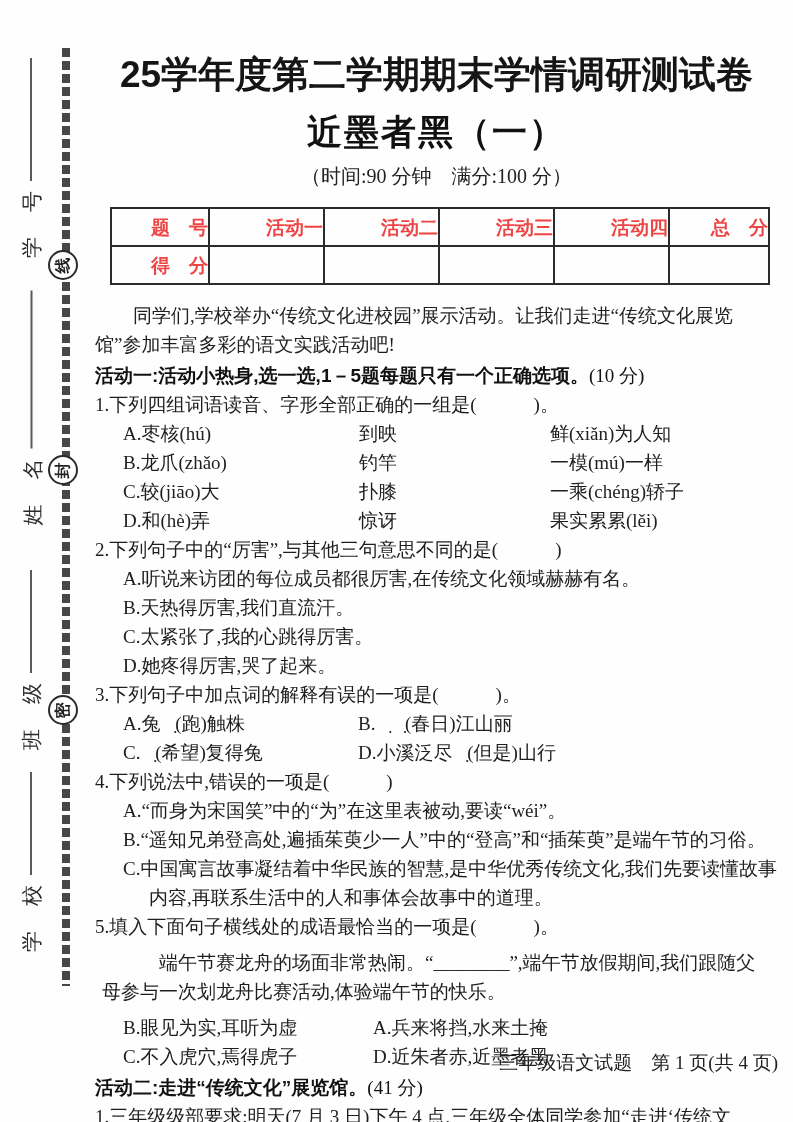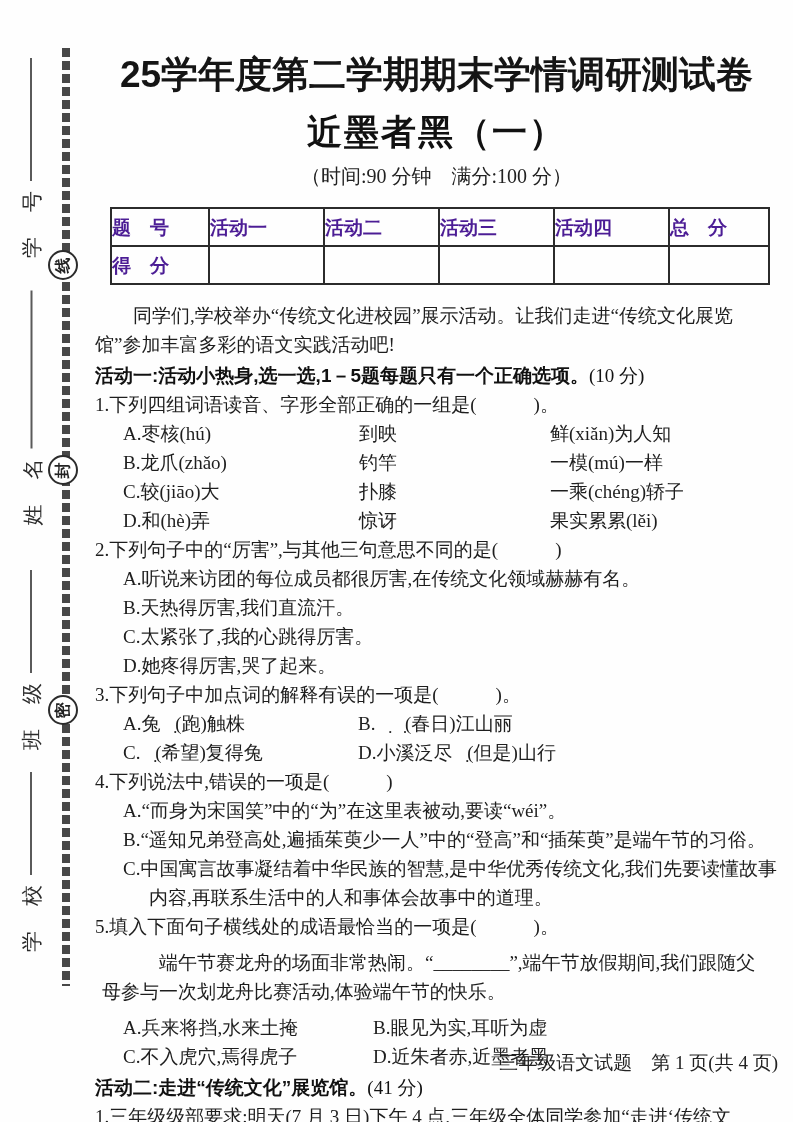--- a/index.html
+++ b/index.html
@@ -34,22 +34,22 @@
   }
   .title-subject{
     margin:12px 0 0 0; text-align:center; font-size:35px; line-height:46px; font-weight:700;
     color:#111; letter-spacing:2px;
   }
   .exam-info{ margin-top:6px; text-align:center; font-size:20px; color:#222; }
   table.score{
     border-collapse:collapse; margin:16px 0 0 15px; width:660px; table-layout:fixed;
   }
   table.score td{
-    border:2px solid #2b2b2b; height:36px; text-align:left; vertical-align:middle;
-    font-family:"Liberation Sans","DejaVu Sans",sans-serif; font-size:19px; font-weight:700; color:#4c1d95;
+    border:2px solid #2b2b2b; height:36px; text-align:right; vertical-align:middle;
+    font-family:"Liberation Sans","DejaVu Sans",sans-serif; font-size:19px; font-weight:700; color:#ef4444;
     padding:0;
   }
   table.score td.blank{ font-weight:400; }
   .intro{ margin:16px 0 0 0; text-indent:2em; }
   .act-head{ margin:2px 0 0 0; font-family:"Liberation Sans","DejaVu Sans",sans-serif; font-weight:700; color:#111; }
   .act-head .score{ font-family:"Liberation Serif","DejaVu Serif",serif; font-weight:400; }
   .stem{ margin:0; }
   .q1grid{ margin-left:28px; display:grid; grid-template-columns:190px 145px 1fr;gap:46px; }
   .opts{ margin-left:28px; }
   .opt{ padding-left:26px; text-indent:-26px; }
@@ -168,22 +168,22 @@
     <p class="stem">4.下列说法中,错误的一项是(　　　)</p>
     <div class="opts">
       <div class="opt">A.“而身为宋国笑”中的“为”在这里表被动,要读“wéi”。</div>
       <div class="opt">B.“遥知兄弟登高处,遍插茱萸少一人”中的“登高”和“插茱萸”是端午节的习俗。</div>
       <div class="opt">C.中国寓言故事凝结着中华民族的智慧,是中华优秀传统文化,我们先要读懂故事内容,再联系生活中的人和事体会故事中的道理。</div>
     </div>
 
     <p class="stem">5.填入下面句子横线处的成语最恰当的一项是(　　　)。</p>
     <p class="passage">端午节赛龙舟的场面非常热闹。“________”,端午节放假期间,我们跟随父母参与一次划龙舟比赛活动,体验端午节的快乐。</p>
     <div class="grid2 g5">
+      <span>B.眼见为实,耳听为虚</span>
       <span>A.兵来将挡,水来土掩</span>
-      <span>B.眼见为实,耳听为虚</span>
       <span>C.不入虎穴,焉得虎子</span>
       <span>D.近朱者赤,近墨者黑</span>
     </div>
 
     <p class="act-head"><span>活动二:走进“传统文化”展览馆。</span><span class="score">(41 分)</span></p>
     <p class="nowrap-line">1.三年级级部要求:明天(7 月 3 日)下午 4 点,三年级全体同学参加“走进‘传统文</p>
 
   </div>
 
   <div class="page-footer">三年级语文试题　第 1 页(共 4 页)</div>

